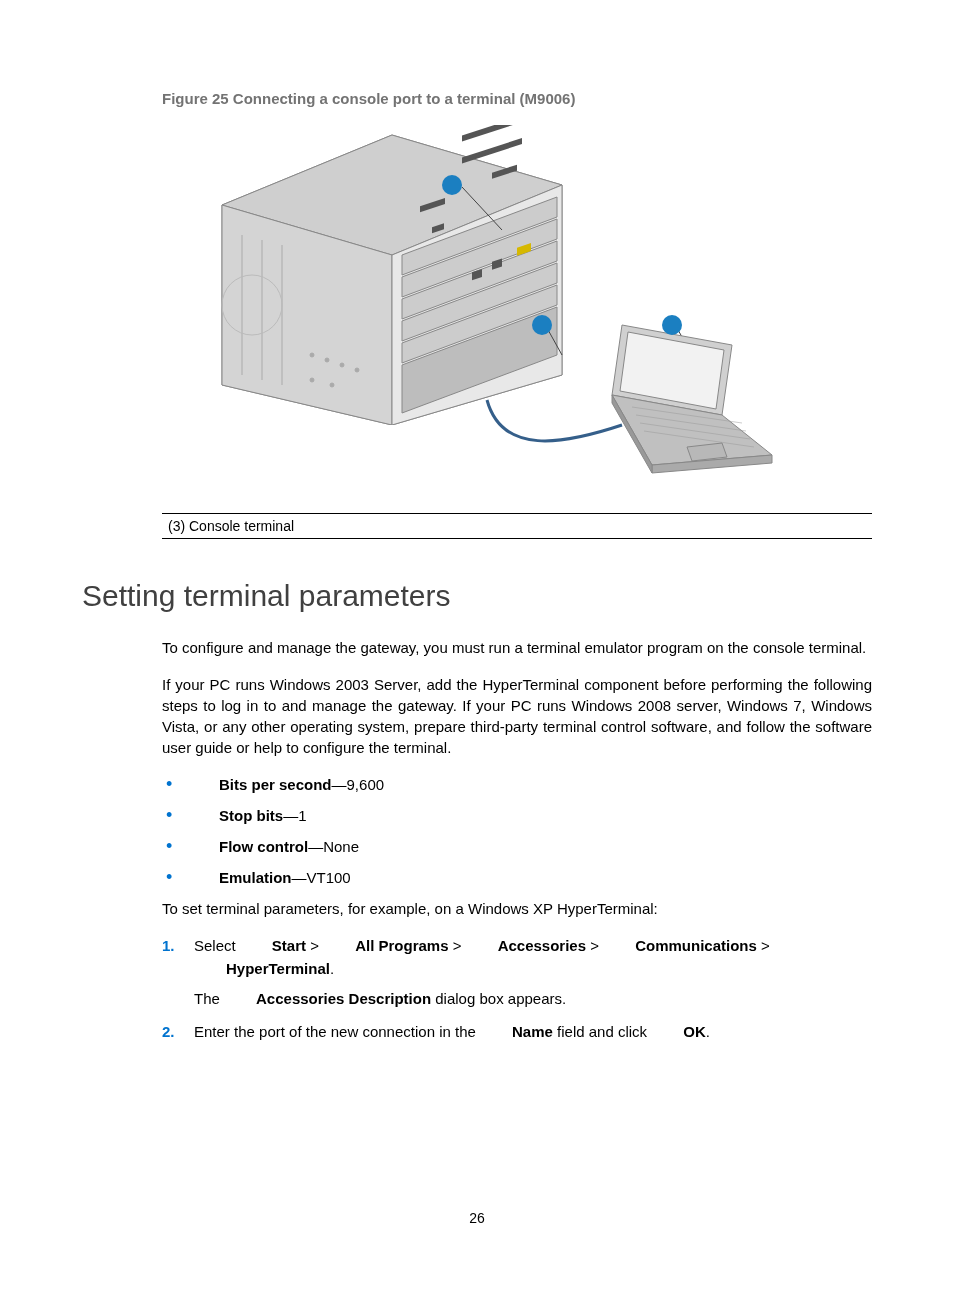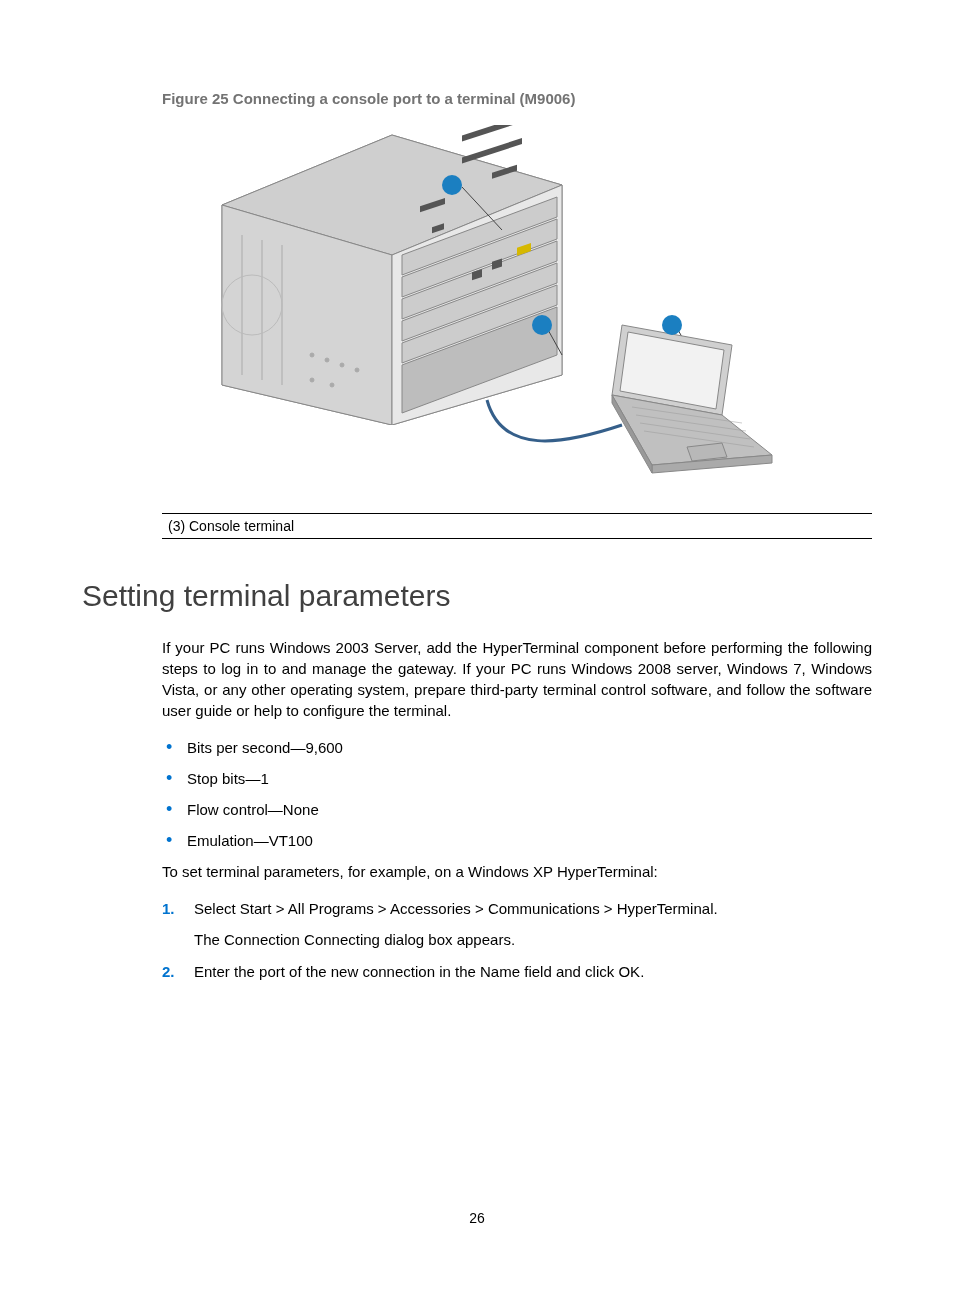--- a/index.html
+++ b/index.html
@@ -126,21 +126,21 @@
     content: counter(step) ".";
     color: #0073cf;
     font-weight: bold;
     position: absolute;
     left: 0;
     top: 0;
   }
   .sub-para {
     margin-top: 8px;
   }
-  .bold { font-weight: normal; }
+  .bold { font-weight: bold; margin-left: 32px; }
   .page-number {
     position: absolute;
     bottom: 70px;
     left: 0;
     width: 100%;
     text-align: center;
     font-size: 14px;
   }
 </style>
 </head>
@@ -227,35 +227,36 @@
 
   <div class="legend">
     <div class="legend-row">
       <div class="legend-cell">(3) Console terminal</div>
       <div class="legend-cell"></div>
     </div>
   </div>
 
   <h2 class="section-heading">Setting terminal parameters</h2>
 
+  <p class="para">To configure and manage the gateway, you must run a terminal emulator program on the console terminal.</p>
   <p class="para">If your PC runs Windows 2003 Server, add the HyperTerminal component before performing the following steps to log in to and manage the gateway. If your PC runs Windows 2008 server, Windows 7, Windows Vista, or any other operating system, prepare third-party terminal control software, and follow the software user guide or help to configure the terminal.</p>
 
   <ul class="bullet-list">
     <li><span class="bold">Bits per second</span><span>—9,600</span></li>
     <li><span class="bold">Stop bits</span><span>—1</span></li>
     <li><span class="bold">Flow control</span><span>—None</span></li>
     <li><span class="bold">Emulation</span><span>—VT100</span></li>
   </ul>
 
   <p class="para">To set terminal parameters, for example, on a Windows XP HyperTerminal:</p>
 
   <ol class="ordered-list">
     <li>
       <span>Select </span><span class="bold">Start</span><span> &gt; </span><span class="bold">All Programs</span><span> &gt; </span><span class="bold">Accessories</span><span> &gt; </span><span class="bold">Communications</span><span> &gt; </span><span class="bold">HyperTerminal</span><span>.</span>
-      <div class="sub-para"><span>The </span><span class="bold">Connection Connecting</span><span> dialog box appears.</span></div>
+      <div class="sub-para"><span>The </span><span class="bold">Accessories Description</span><span> dialog box appears.</span></div>
     </li>
     <li>
       <span>Enter the port of the new connection in the </span><span class="bold">Name</span><span> field and click </span><span class="bold">OK</span><span>.</span>
     </li>
   </ol>
 
 </div>
 
 <div class="page-number">26</div>
 

